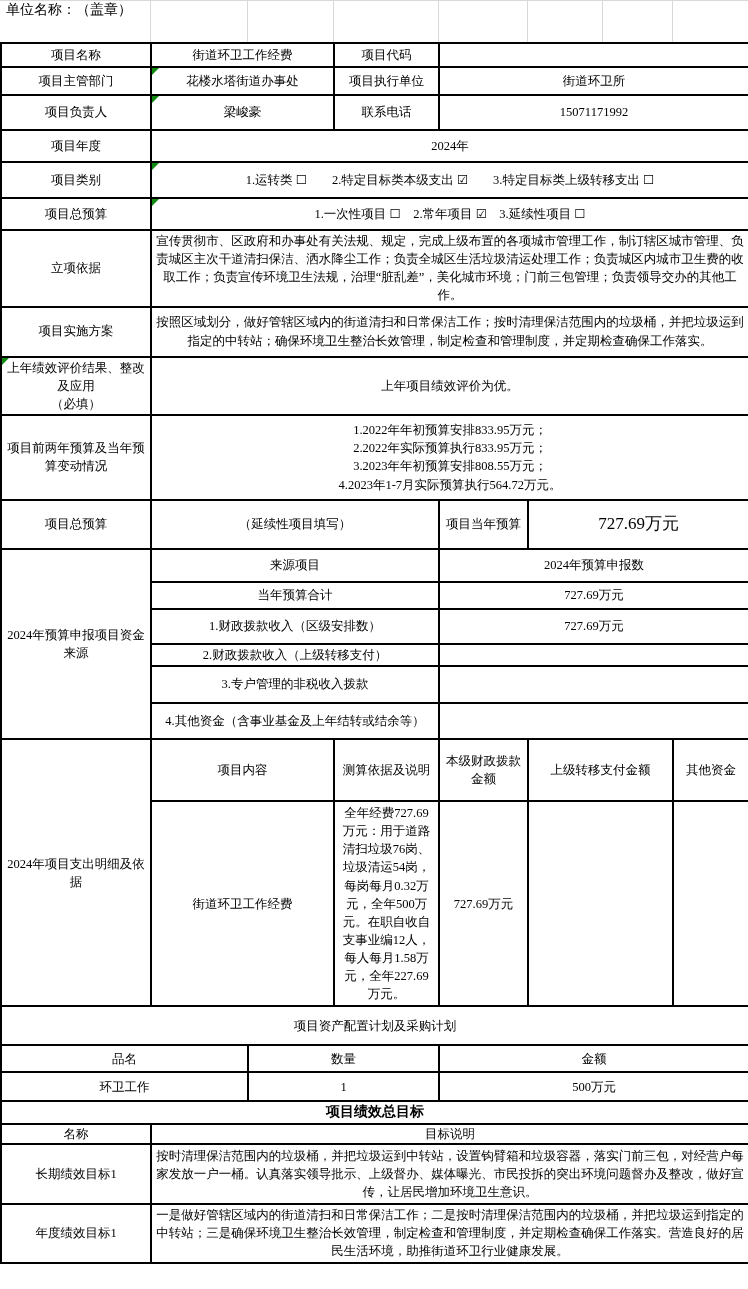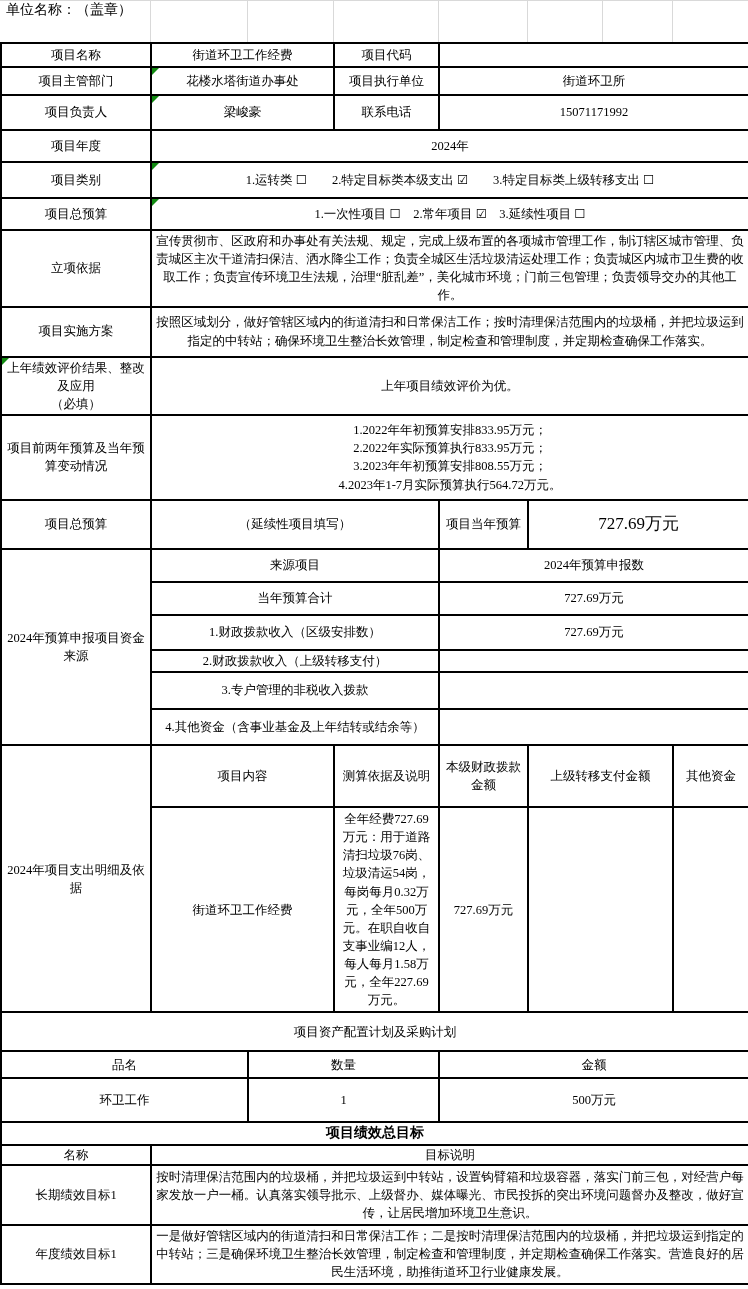--- a/index.html
+++ b/index.html
@@ -150,21 +150,21 @@
         <td colspan="3">（延续性项目填写）</td>
         <td>项目当年预算</td>
         <td colspan="3" class="big">727.69万元</td>
       </tr>
 
       <tr style="height:33px">
         <td rowspan="6">2024年预算申报项目资金来源</td>
         <td colspan="3">来源项目</td>
         <td colspan="4">2024年预算申报数</td>
       </tr>
-      <tr style="height:33px">
+      <tr style="height:27px">
         <td colspan="3">当年预算合计</td>
         <td colspan="4">727.69万元</td>
       </tr>
       <tr style="height:35px">
         <td colspan="3" class="l">1.财政拨款收入（区级安排数）</td>
         <td colspan="4">727.69万元</td>
       </tr>
       <tr style="height:16px">
         <td colspan="3" class="l">2.财政拨款收入（上级转移支付）</td>
         <td colspan="4"></td>
@@ -198,21 +198,21 @@
       <tr style="height:39px">
         <td colspan="8">项目资产配置计划及采购计划</td>
       </tr>
 
       <tr style="height:27px">
         <td colspan="2">品名</td>
         <td colspan="2">数量</td>
         <td colspan="4">金额</td>
       </tr>
 
-      <tr style="height:44px">
+      <tr style="height:29px">
         <td colspan="2">环卫工作</td>
         <td colspan="2">1</td>
         <td colspan="4">500万元</td>
       </tr>
 
       <tr style="height:18px">
         <td colspan="8" class="bold midfont tight" style="padding:0 4px">项目绩效总目标</td>
       </tr>
 
       <tr style="height:17px">

